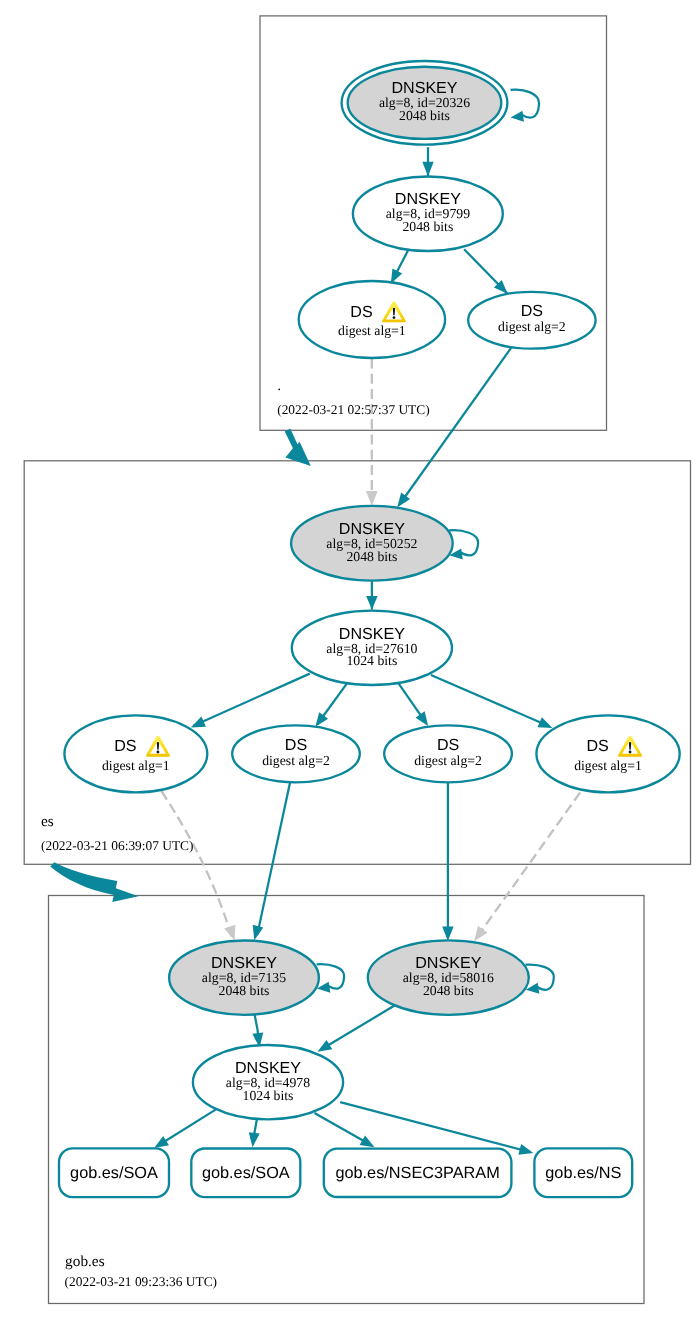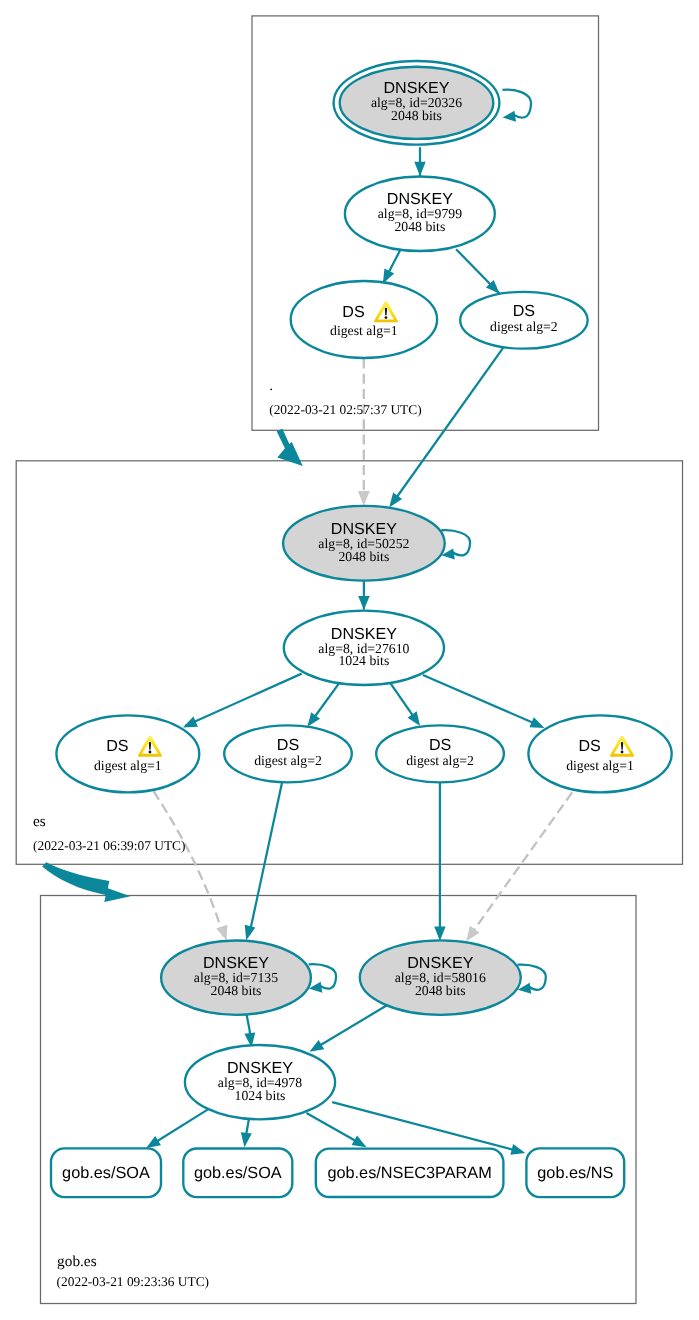--- a/index.html
+++ b/index.html
@@ -1,19 +1,19 @@
 <!DOCTYPE html>
 <html><head>
 <meta charset="utf-8">
 <title>DNSSEC authentication chain</title>
 <style>
   html,body{margin:0;padding:0;background:#ffffff;}
   body{width:699px;height:1320px;overflow:hidden;
        font-family:"Liberation Sans",sans-serif;-webkit-font-smoothing:antialiased;}
-  #stage{position:relative;width:632px;height:1320px;}
+  #stage{position:relative;width:632px;height:1320px;margin-left:8px;}
   svg#diagram{display:block;}
   .zbox{fill:none;stroke:#696969;stroke-width:1.25;}
   .ell{stroke:#0a879a;stroke-width:2.35;}
   .ell-fill-gray{fill:#d4d4d4;}
   .ell-fill-white{fill:#ffffff;}
   .rrbox{fill:#ffffff;stroke:#0a879a;stroke-width:2.35;}
   .edge{fill:none;stroke:#0a879a;stroke-width:2.25;}
   .edge-head{fill:#0a879a;stroke:none;}
   .edge-ins{fill:none;stroke:#c2c2c2;stroke-width:2.3;stroke-dasharray:10 5.2;}
   .edge-ins-head{fill:#c9c9c9;stroke:none;}

